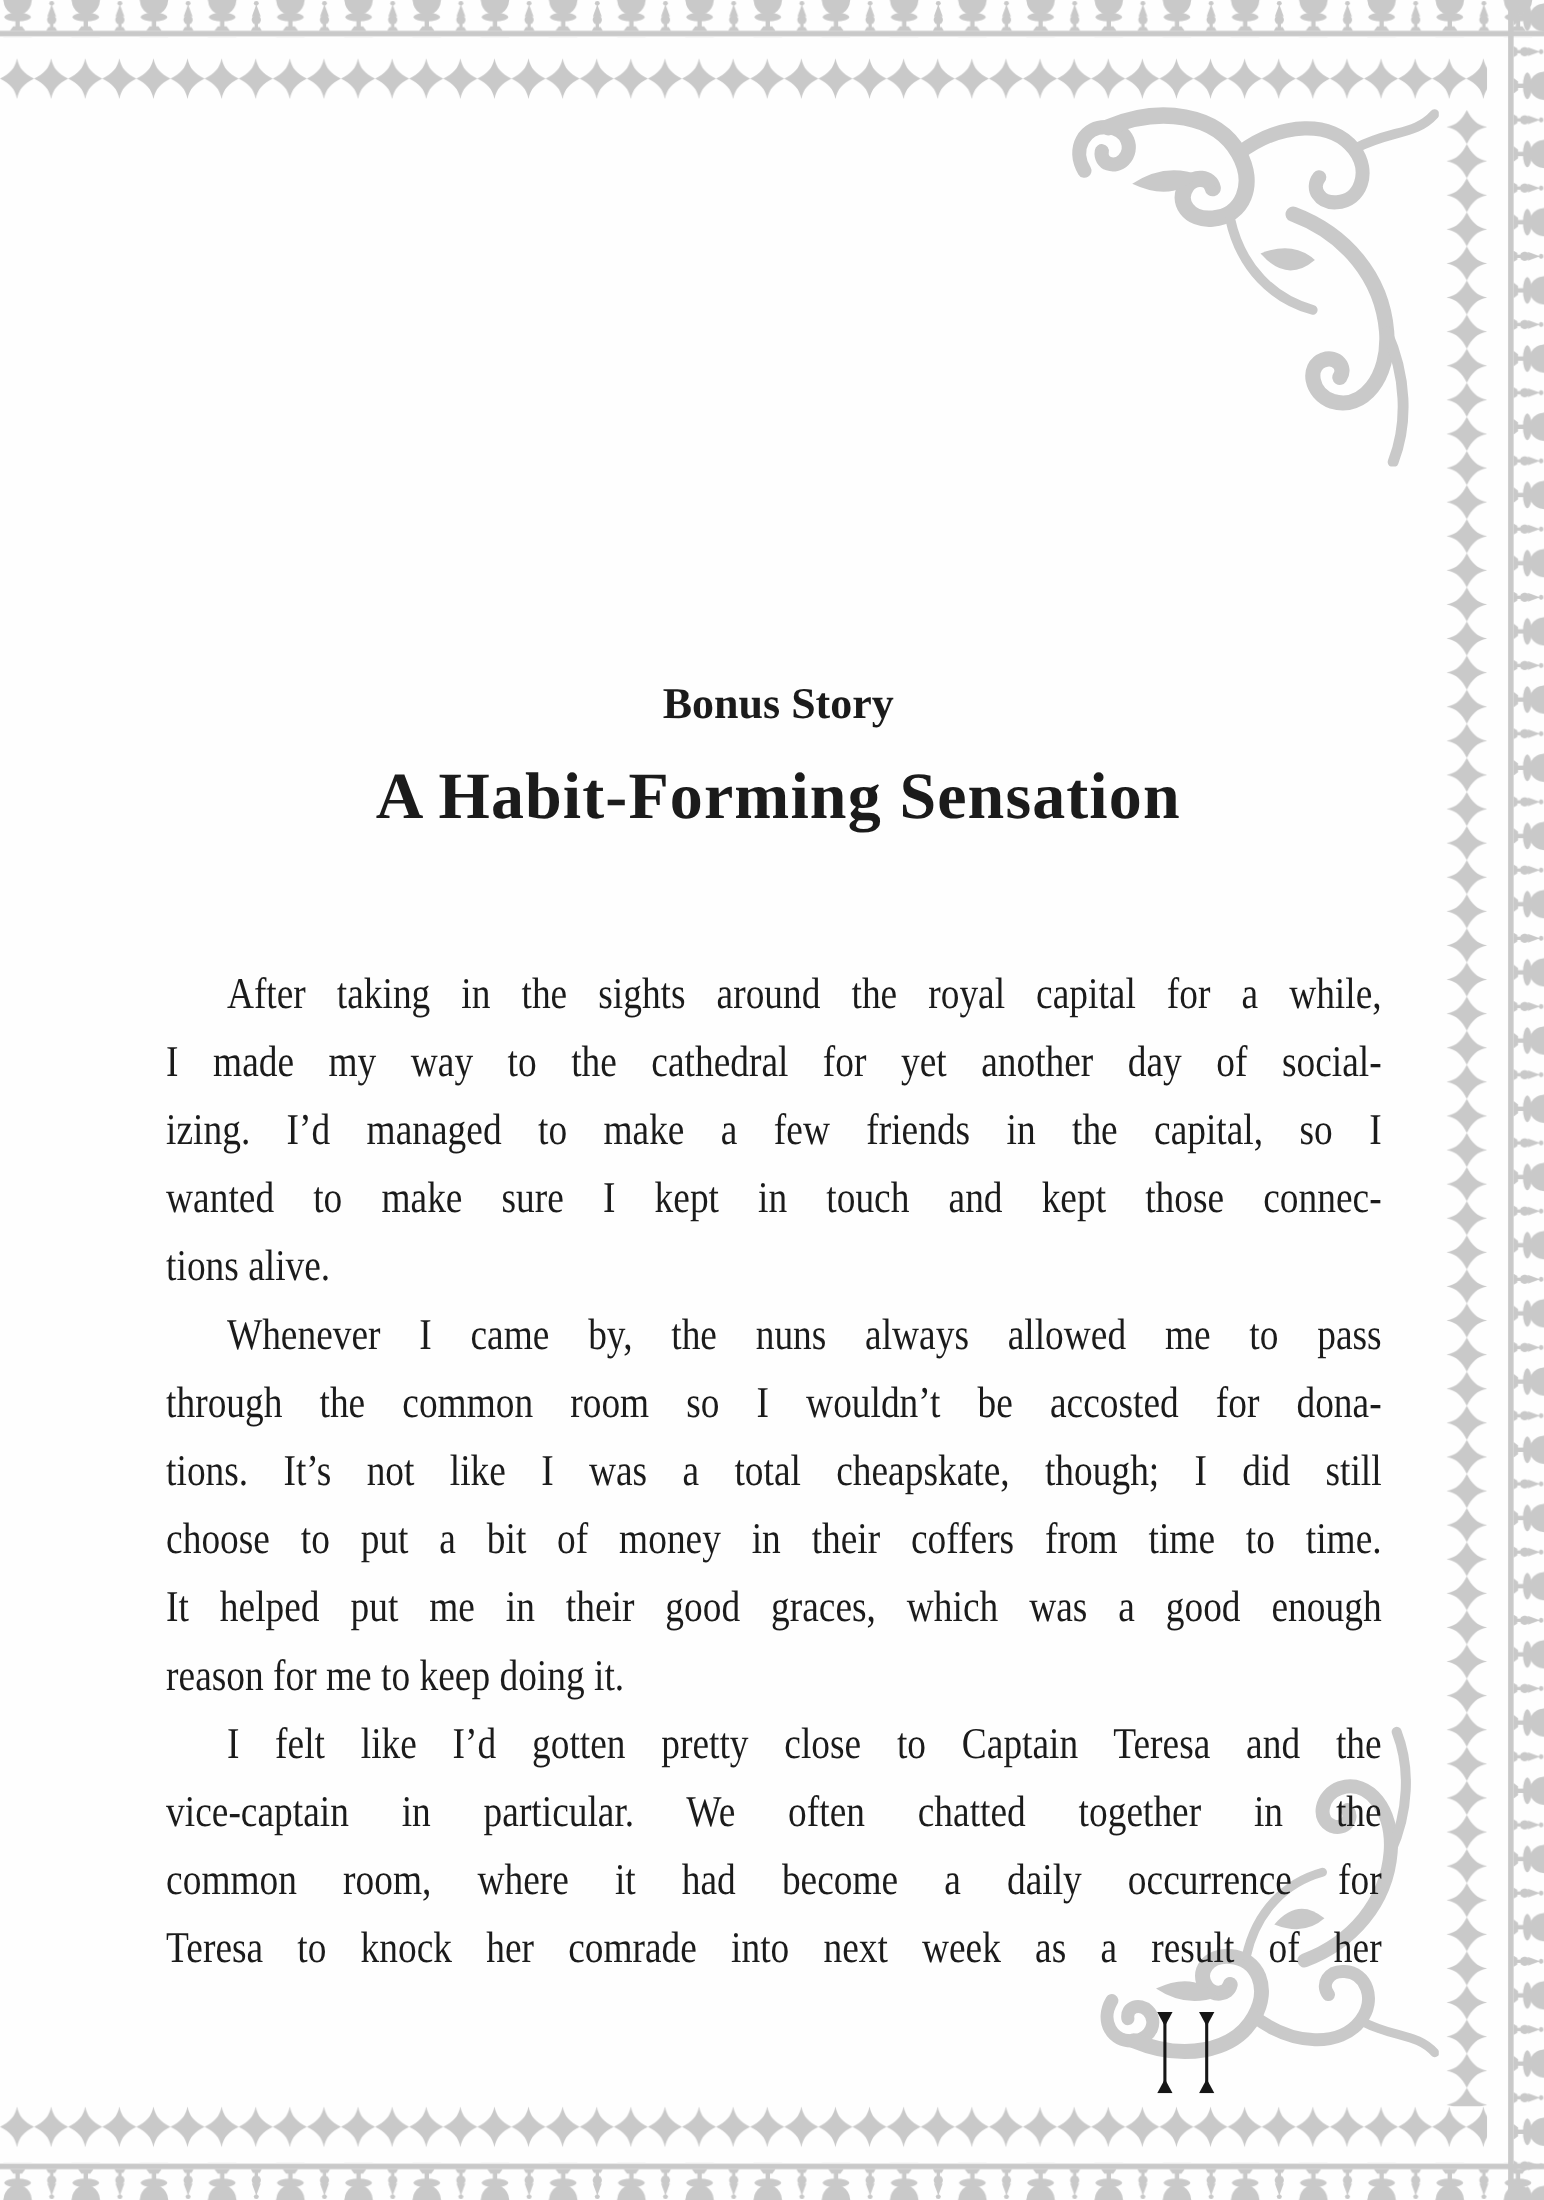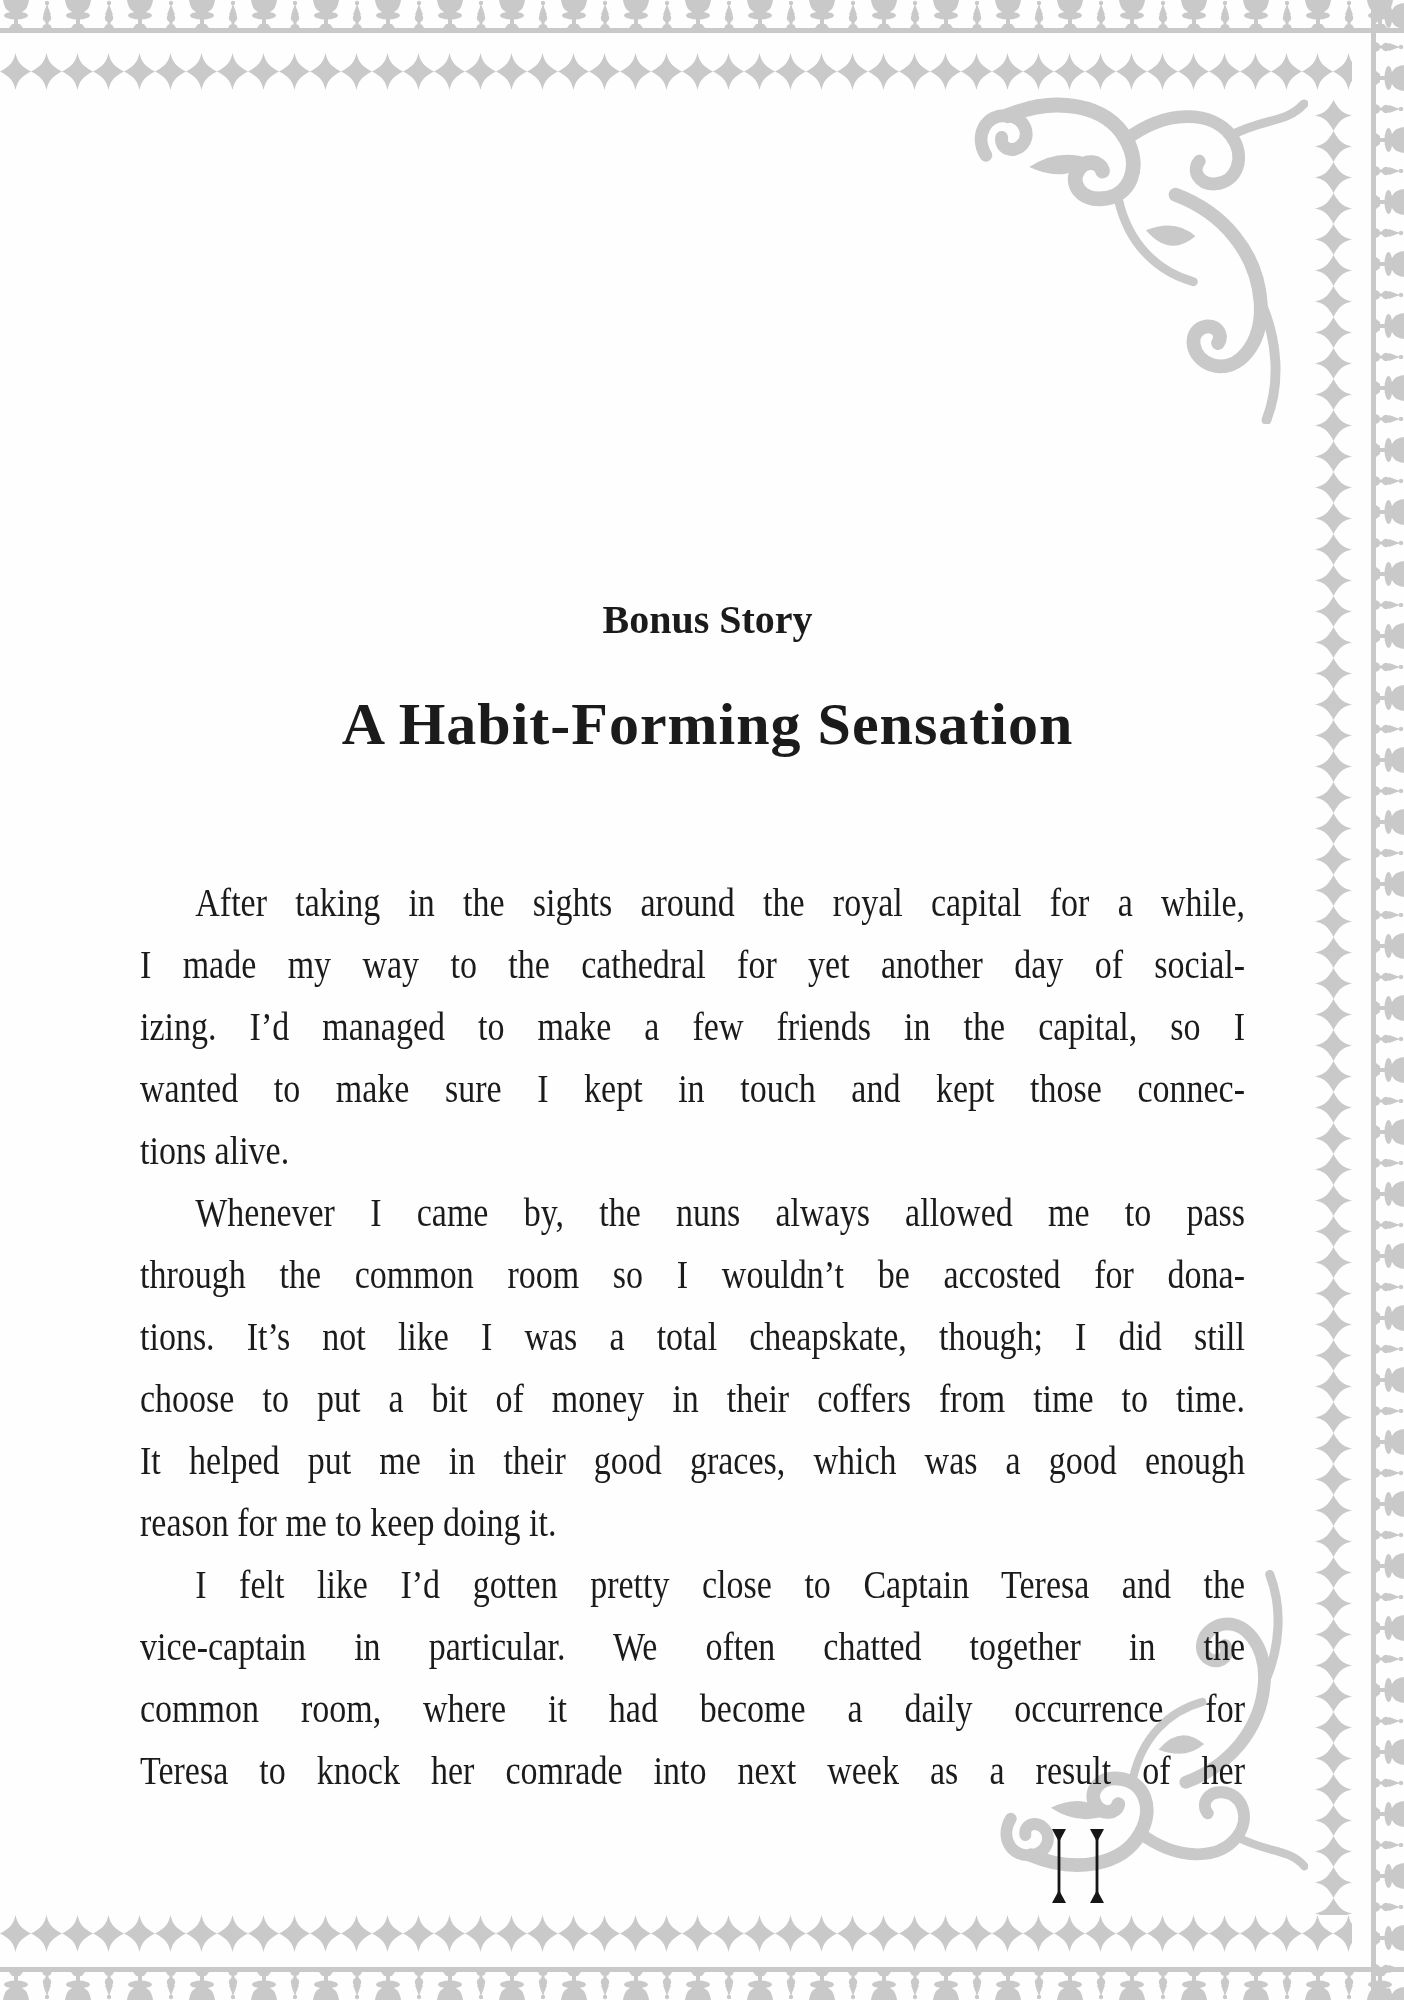--- a/index.html
+++ b/index.html
@@ -6,28 +6,28 @@
   .page{
     position:relative;width:1404px;height:2000px;background:#fefefe;overflow:hidden;
     font-family:"Liberation Serif","DejaVu Serif",serif;color:#1b1b1b;
   }
   .orn{position:absolute;pointer-events:none;}
   .flip-y{transform:scaleY(-1);}
   .rot-right-fence{transform:translateX(1404px) rotate(90deg);transform-origin:0 0;}
   .rot-right-diam{transform:translate(1352px,100px) rotate(90deg);transform-origin:0 0;}
 
   .bonus{
-    position:absolute;left:155px;top:596px;width:1105px;text-align:center;
+    position:absolute;left:155px;top:616px;width:1105px;text-align:center;
     font-size:40px;font-weight:bold;line-height:48px;z-index:3;
   }
   .title{
     position:absolute;left:105px;top:688px;width:1205px;text-align:center;
     font-size:60px;font-weight:bold;line-height:72px;letter-spacing:1px;z-index:3;
   }
-  .bodytext{position:absolute;left:140px;top:872px;width:1105px;z-index:3;}
+  .bodytext{position:absolute;left:151px;top:872px;width:1105px;z-index:3;}
   .line{
     width:1300px;transform:scaleX(0.85);transform-origin:0 0;
     height:62px;line-height:62px;font-size:40px;white-space:nowrap;
   }
   .j{text-align:justify;text-align-last:justify;}
   .ind{text-indent:65px;}
   .end{text-align:left;text-align-last:left;}
 
   .footer{
     position:absolute;left:878px;top:1824px;width:400px;height:84px;z-index:3;

